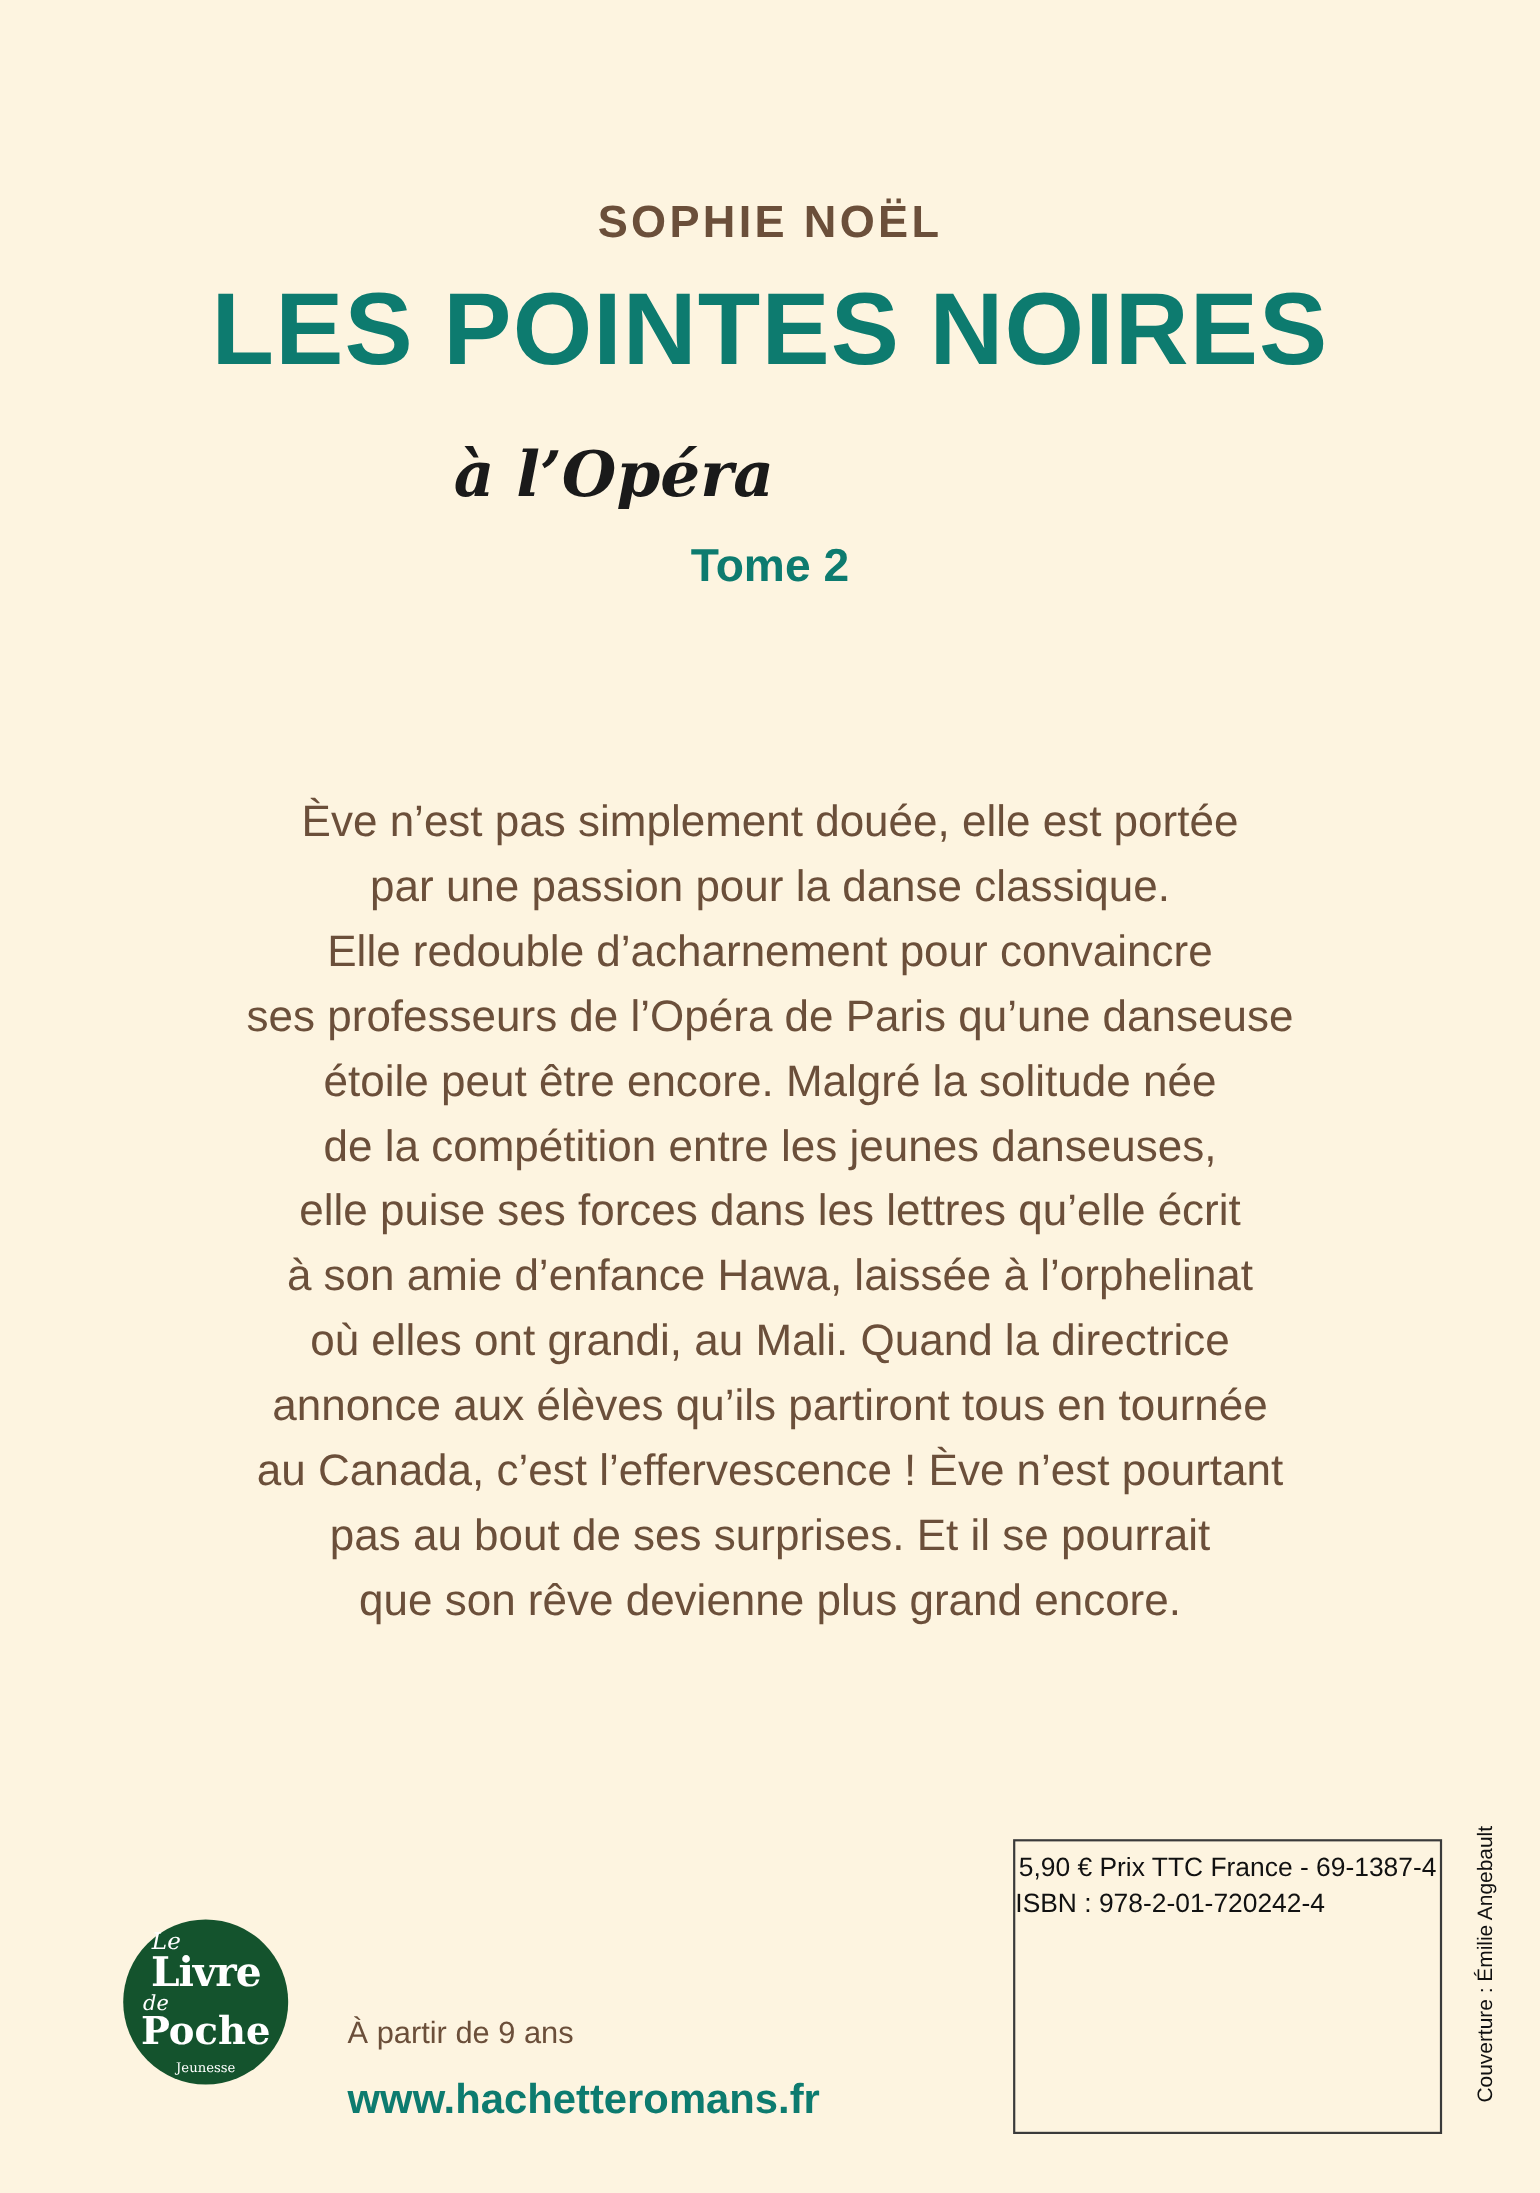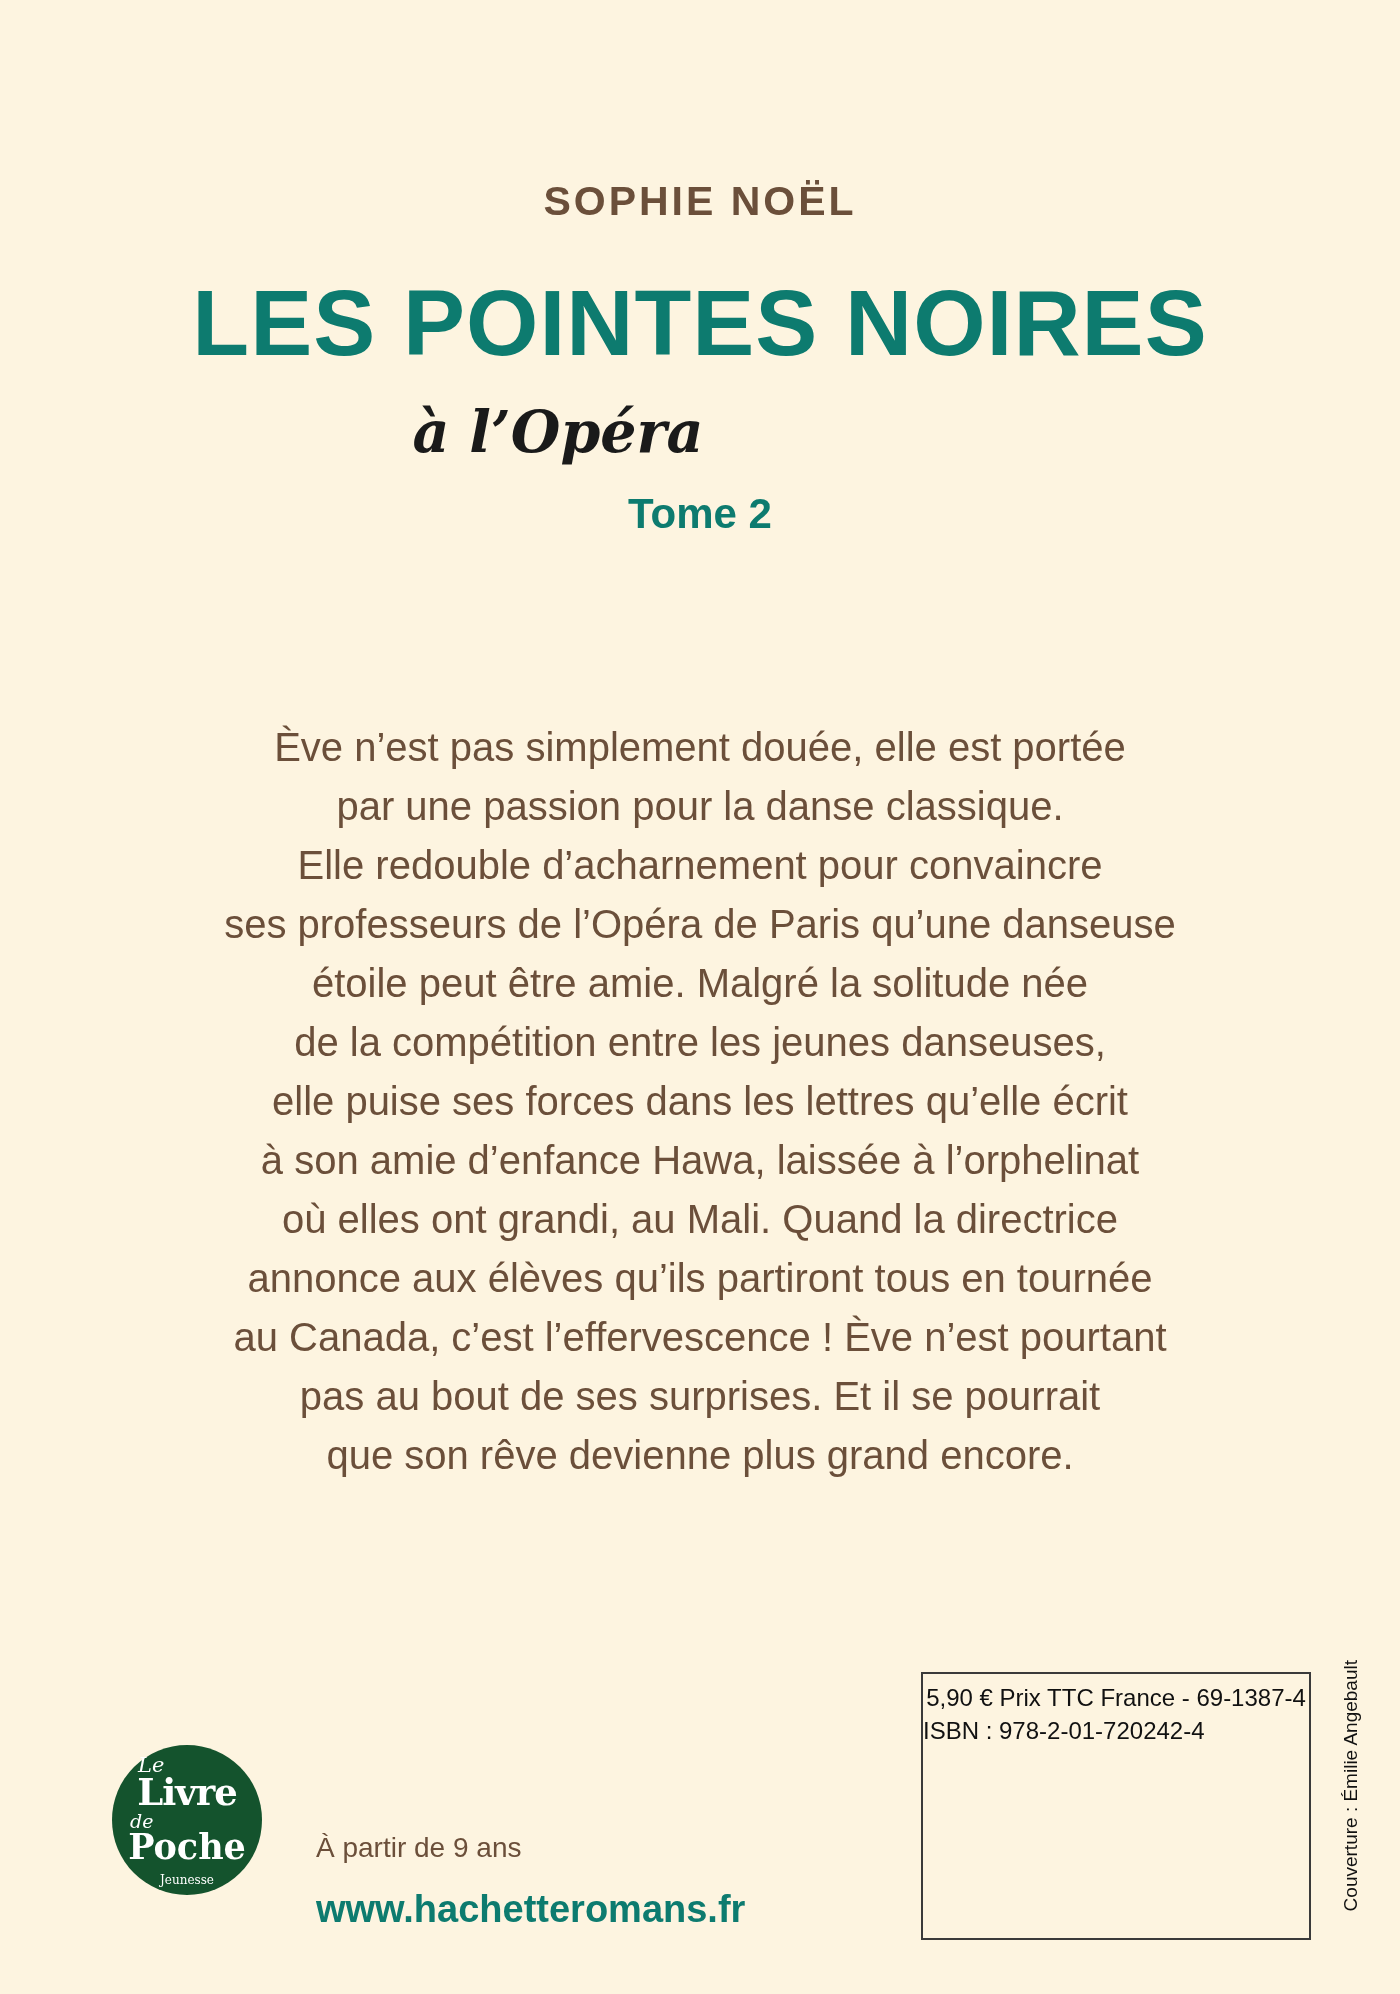--- a/index.html
+++ b/index.html
@@ -29,21 +29,21 @@
     text-align: center;
     font-size: 41px;
     font-weight: bold;
     letter-spacing: 3px;
     color: #6b4f3a;
     font-family: "Liberation Sans", sans-serif;
   }
 
   .main-title {
     position: absolute;
-    top: 270px;
+    top: 246px;
     left: 0;
     width: 1400px;
     text-align: center;
     font-size: 93px;
     font-weight: bold;
     letter-spacing: 1px;
     color: #0d7b6f;
     font-family: "Liberation Sans", sans-serif;
     white-space: nowrap;
   }
@@ -212,21 +212,21 @@
 
   <div class="script-title">à l’Opéra</div>
 
   <div class="tome">Tome 2</div>
 
   <div class="blurb">
     <div>Ève n’est pas simplement douée, elle est portée</div>
     <div>par une passion pour la danse classique.</div>
     <div>Elle redouble d’acharnement pour convaincre</div>
     <div>ses professeurs de l’Opéra de Paris qu’une danseuse</div>
-    <div>étoile peut être amie. Malgré la solitude née</div>
+    <div>étoile peut être encore. Malgré la solitude née</div>
     <div>de la compétition entre les jeunes danseuses,</div>
     <div>elle puise ses forces dans les lettres qu’elle écrit</div>
     <div>à son amie d’enfance Hawa, laissée à l’orphelinat</div>
     <div>où elles ont grandi, au Mali. Quand la directrice</div>
     <div>annonce aux élèves qu’ils partiront tous en tournée</div>
     <div>au Canada, c’est l’effervescence ! Ève n’est pourtant</div>
     <div>pas au bout de ses surprises. Et il se pourrait</div>
     <div>que son rêve devienne plus grand encore.</div>
   </div>
 

